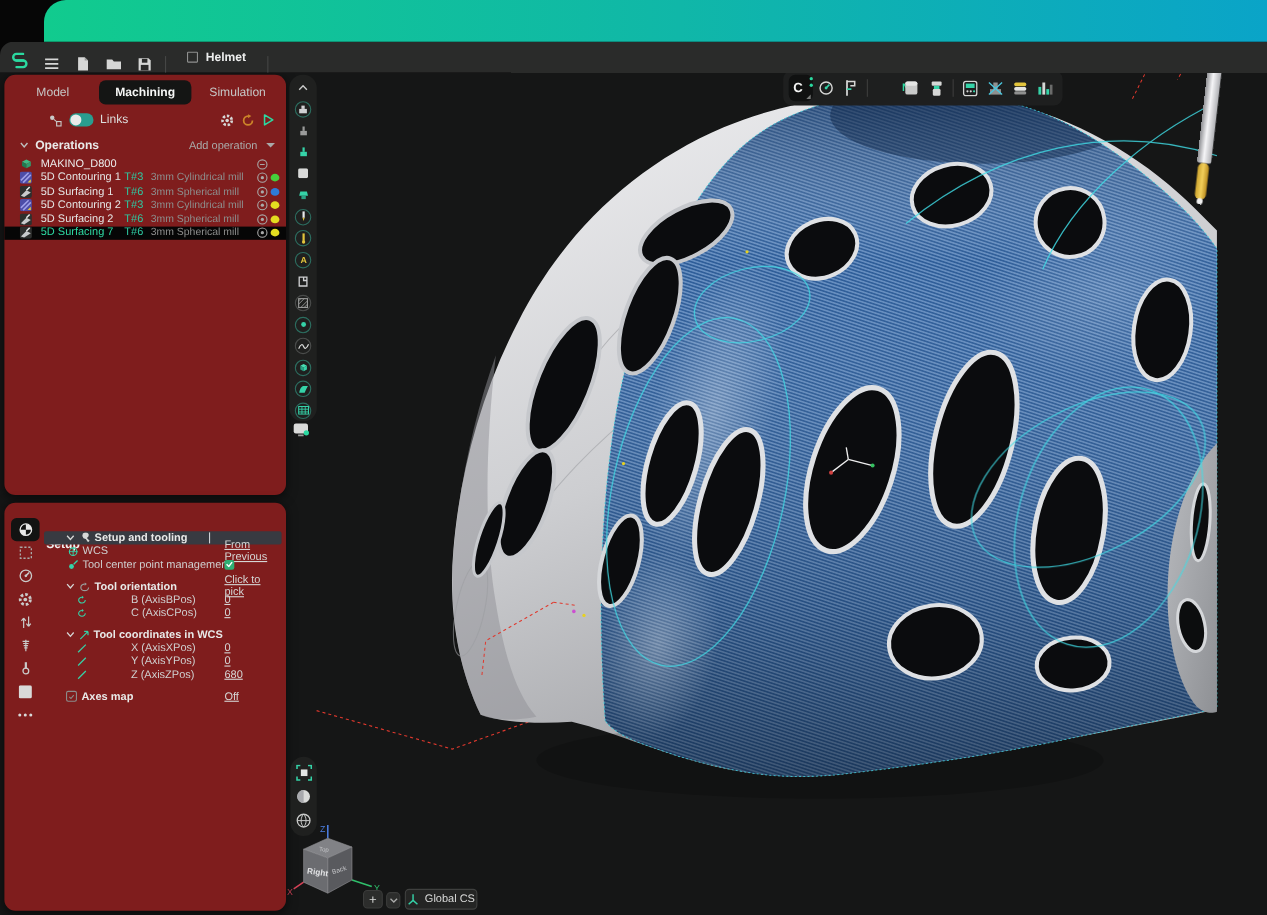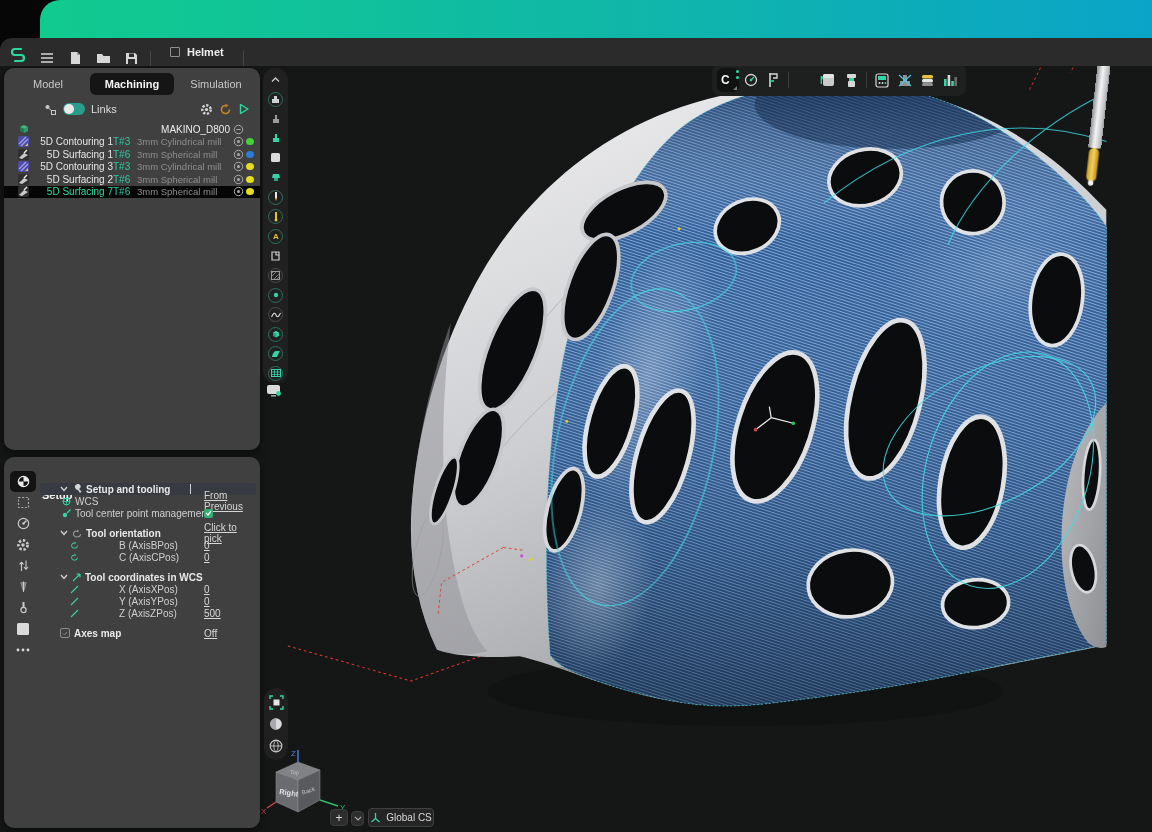--- a/index.html
+++ b/index.html
@@ -11,40 +11,40 @@
   #titlebar{left:0;top:38px;width:1152px;height:28px;background:#2a2b2a;border-top-left-radius:12px;display:flex;align-items:flex-end;z-index:30;}
   #titlebar .tb-ic{width:16px;height:16px;margin:0 6px;display:flex;align-items:center;justify-content:center;}
   .logo{width:22px;height:22px;margin:0 4px 0 7px;display:flex;align-items:center;justify-content:center;}
   .tdiv{width:1px;height:15px;background:#454645;margin:0 5px;}
   .doc-tab{display:flex;align-items:center;gap:7px;padding:0 14px;height:28px;}
   .doc-tab .sq{width:8px;height:8px;border:1px solid #8f908f;border-radius:1px;}
   .doc-tab span{font-size:11px;font-weight:bold;color:#eceded;}
   
   #viewport{left:0;top:66px;width:1152px;height:766px;background:#151616;z-index:1;}
   
-  .panel{background:#404040;border-radius:10px;box-shadow:0 2px 10px rgba(0,0,0,.55);z-index:20;}
+  .panel{background:#7f1d1d;border-radius:10px;box-shadow:0 2px 10px rgba(0,0,0,.55);z-index:20;}
   #ops-panel{left:4px;top:68px;width:256px;height:382px;}
   #setup-panel{left:4px;top:457px;width:256px;height:371px;}
   .ptabs{display:flex;height:27px;align-items:center;padding:2px 2px 0 2px;}
   .ptab{flex:1;text-align:center;font-size:11px;color:#c6c7c6;height:22px;line-height:22px;border-radius:6px;}
   .ptab.sel{background:#141514;color:#f5f6f5;font-weight:bold;}
   .links-row{display:flex;align-items:center;height:24px;padding:0 10px 0 12px;gap:6px;margin-left:28px;}
   .toggle{width:22px;height:12px;border-radius:6px;background:#2a9d8f;position:relative;}
   .toggle .knob{position:absolute;left:1px;top:1px;width:10px;height:10px;border-radius:50%;background:#e9eae9;}
   .links-label{font-size:11px;color:#dcdddc;}
   .flexsp{flex:1;}
   .links-row svg{flex:0 0 auto;}
   .ops-header{display:flex;align-items:center;height:18px;padding:0 10px 0 14px;gap:6px;margin-top:2px;}
   .ops-header .tt{font-size:11px;font-weight:bold;color:#e9eae9;}
   .ops-header .add{font-size:10px;color:#a9aaa9;}
   .caret{width:0;height:0;border-left:4px solid transparent;border-right:4px solid transparent;border-top:4px solid #a9aaa9;margin-left:2px;}
   .tree{margin-top:2px;}
   .trow{display:flex;align-items:center;height:12.5px;padding:0 6px 0 14px;font-size:10px;}
   .trow .ic{flex:0 0 13px;margin-right:6px;display:flex;align-items:center;}
-  .trow .nm{flex:0 0 76px;color:#e4e5e4;white-space:nowrap;overflow:hidden;text-align:right;}
+  .trow .nm{flex:0 0 76px;color:#e4e5e4;white-space:nowrap;overflow:hidden;}
   .trow .tl{flex:0 0 24px;color:#2ec7a0;}
   .trow .ds{flex:1;color:#8d8e8d;font-size:9.5px;white-space:nowrap;overflow:hidden;}
   .trow .eye{flex:0 0 16px;display:flex;justify-content:center;}
   .trow .dot{flex:0 0 8px;height:7px;width:7px;border-radius:50%;}
   .trow.sel{background:#060606;}
   .trow.sel .nm{color:#2ed9a2;}
   .trow.machine .nm{flex:1;color:#ececec;}
   
   #midbar{left:263px;top:68px;width:25px;height:312px;background:#1f201f;border-radius:12px;display:flex;flex-direction:column;align-items:center;padding-top:3px;gap:2.6px;z-index:20;}
   .mic{width:17px;height:17px;display:flex;align-items:center;justify-content:center;}
@@ -281,20 +281,29 @@
         <circle cx="6.5" cy="6.5" r="1.6" fill="#d6d7d6"></circle>
       </svg>
     <svg width="13" height="13">
         <path d="M10.5 6.5 A4 4 0 1 1 6.5 2.5" fill="none" stroke="#cc8429" stroke-width="1.6"></path>
         <path d="M6.5 0.8 L9.5 2.5 L6.5 4.4 Z" fill="#cc8429"></path>
       </svg>
     <svg width="12" height="12">
         <path d="M2.5 1.5 L10 6 L2.5 10.5 Z" fill="none" stroke="#2bd9a0" stroke-width="1.4" stroke-linejoin="round"></path>
       </svg>
   </div>
+  <div class="ops-header">
+    <svg width="8" height="6">
+        <path d="M1 1 L4 4.5 L7 1" fill="none" stroke="#bdbebd" stroke-width="1.3"></path>
+      </svg>
+    <span class="tt">Operations</span>
+    <span class="flexsp"></span>
+    <span class="add">Add operation</span>
+    <div class="caret"></div>
+  </div>
   <div class="tree">
     <div class="trow machine">
       <span class="ic">
           <svg width="12" height="12">
             <path d="M2 4 L6 2 L10 4 L6 6 Z" fill="#3fba84"></path>
             <path d="M2 4 L6 6 L6 10 L2 8 Z" fill="#1f7a52"></path>
             <path d="M6 6 L10 4 L10 8 L6 10 Z" fill="#2f9e6f"></path>
           </svg>
         </span>
       <span class="nm">MAKINO_D800</span>
@@ -345,21 +354,21 @@
       <span class="dot" style="background: rgb(46, 123, 214);"></span>
     </div>
     <div class="trow">
       <span class="ic">
           <svg width="11" height="11">
             <rect width="11" height="11" rx="2" fill="#4d4da8"></rect>
             <path d="M1 8 L8 1 M3 10 L10 3" stroke="#9f9fe8" stroke-width="1.4"></path>
             <path d="M7 10 L10 7 L10 10 Z" fill="#e2c43c"></path>
           </svg>
         </span>
-      <span class="nm">5D Contouring 3</span>
+      <span class="nm">5D Contouring 2</span>
       <span class="tl">T#3</span>
       <span class="ds">3mm Cylindrical mill</span>
       <span class="eye">
           <svg width="11" height="11">
             <circle cx="5.5" cy="5.5" r="4.2" fill="none" stroke="#a8a9a8"></circle>
             <circle cx="5.5" cy="5.5" r="1.5" fill="#a8a9a8"></circle>
           </svg>
         </span>
       <span class="dot" style="background: rgb(228, 221, 32);"></span>
     </div>
@@ -661,21 +670,21 @@
           <path d="M1 8 L8 1" stroke="#35d3a8" stroke-width="1.1"></path>
         </svg>
       <span>Y (AxisYPos)</span>
       <span class="val">0</span>
     </div>
     <div class="srow ind3">
       <svg width="9" height="9">
           <path d="M1 8 L8 1" stroke="#35d3a8" stroke-width="1.1"></path>
         </svg>
       <span>Z (AxisZPos)</span>
-      <span class="val">500</span>
+      <span class="val">680</span>
     </div>
     <div class="sgap"></div>
     <div class="srow grp ind1">
       <span class="chk-sm">
           <svg width="6" height="5">
             <path d="M1 2.5 L2.5 4 L5 1" fill="none" stroke="#8a8b8a" stroke-width="1"></path>
           </svg>
         </span>
       <span>Axes map</span>
       <span class="val">Off</span>

